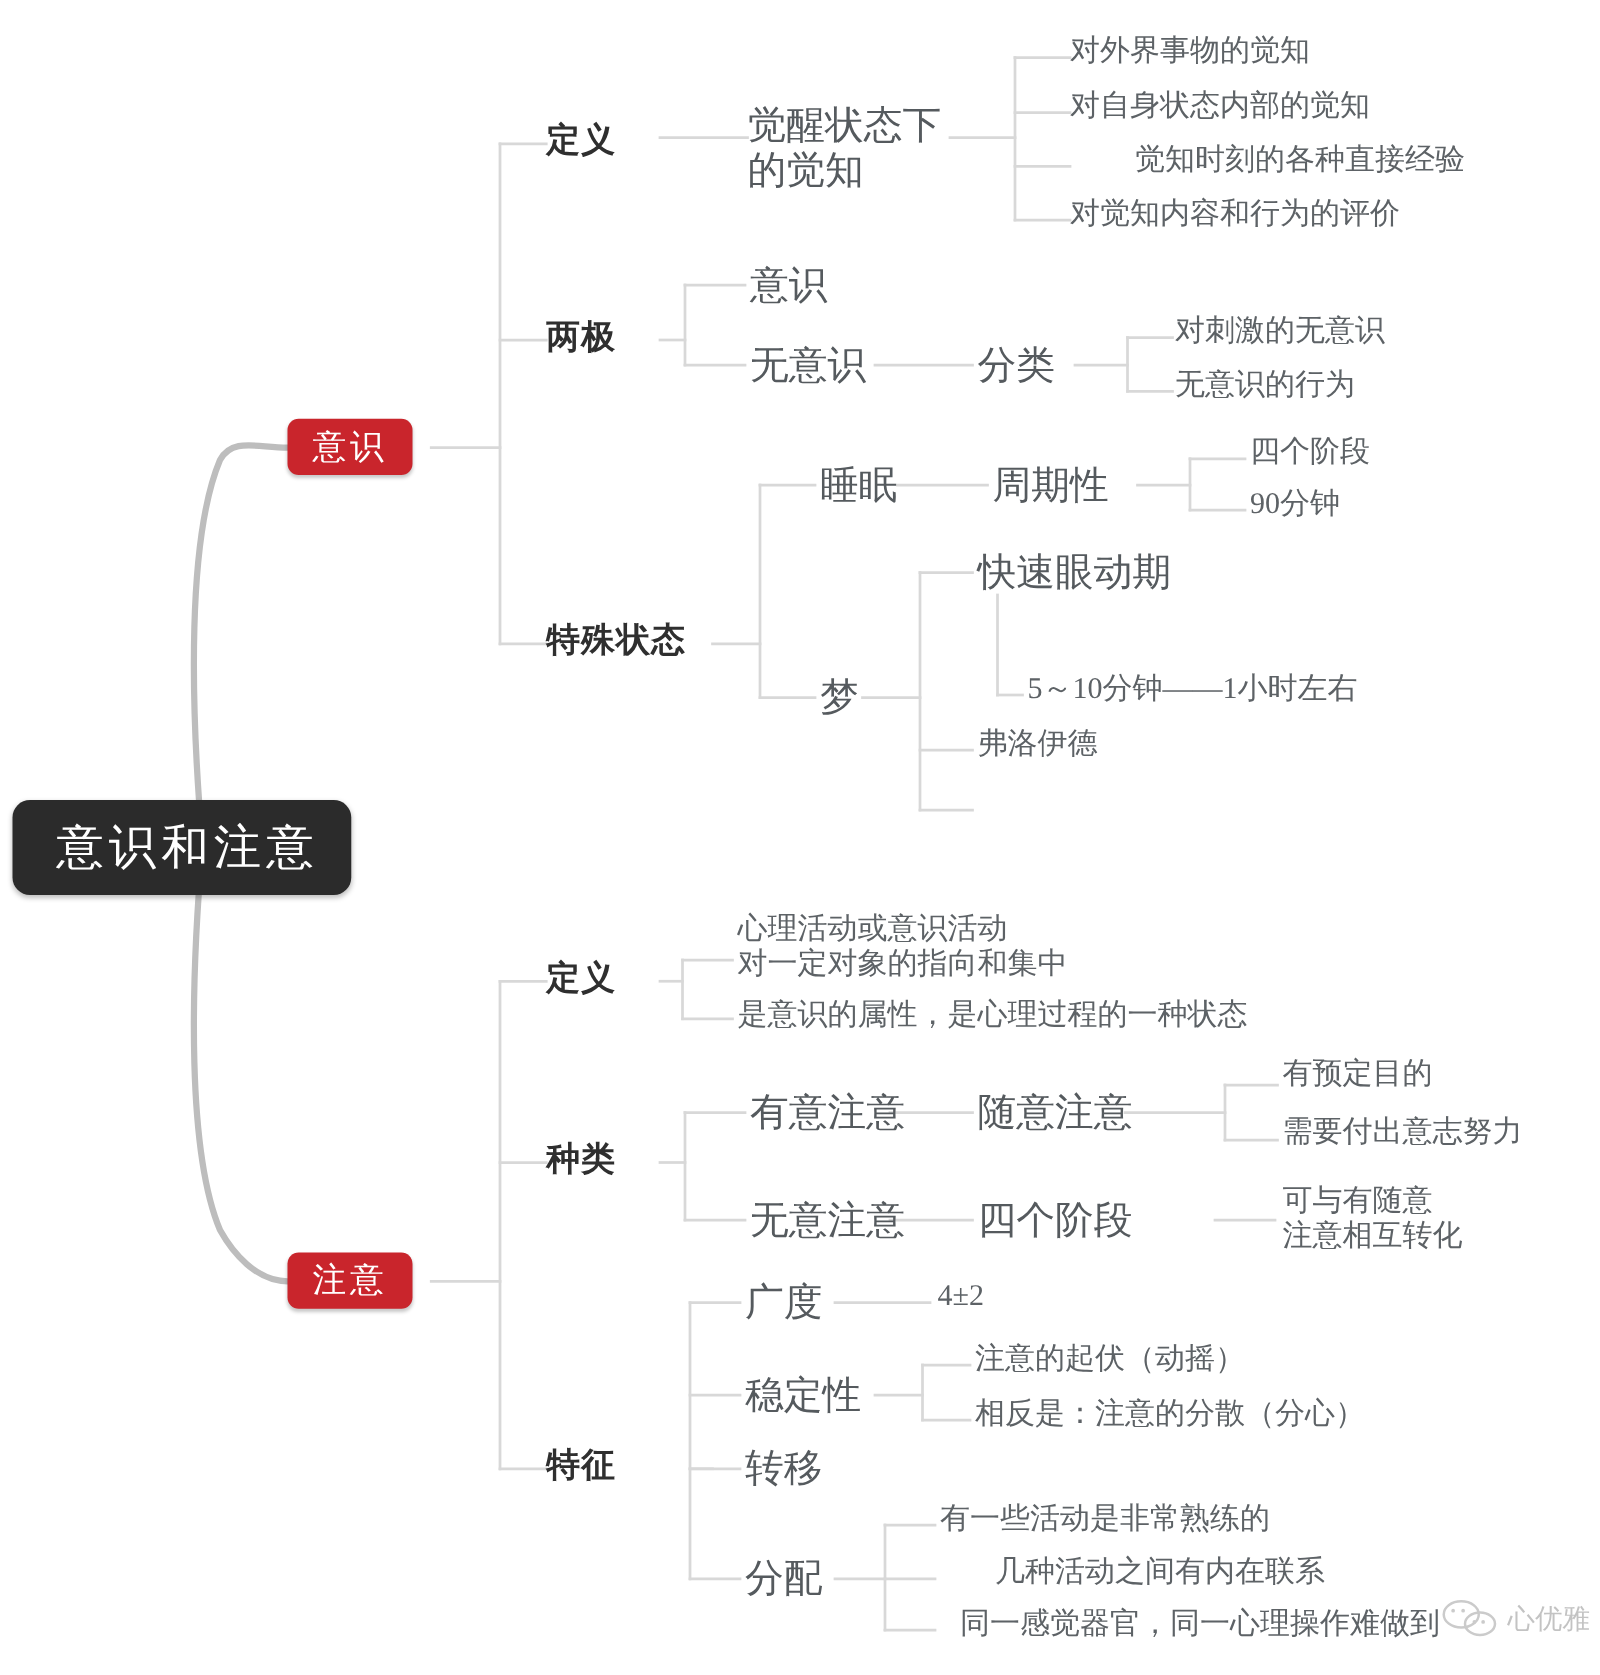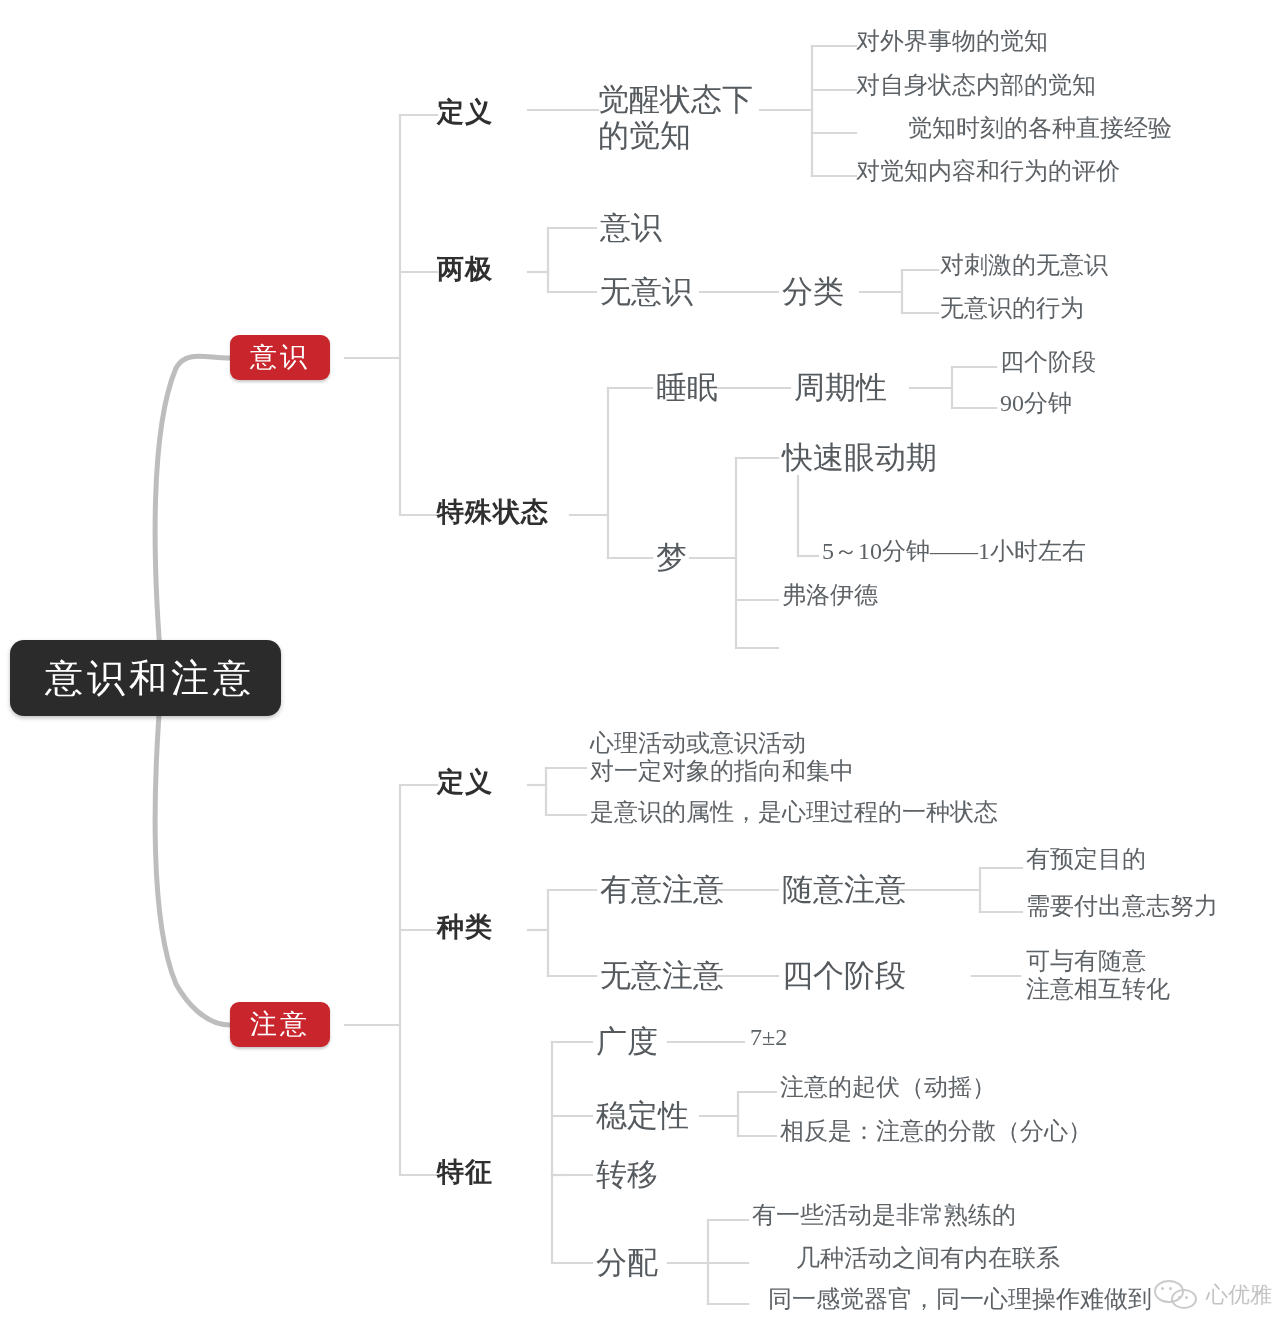--- a/index.html
+++ b/index.html
@@ -203,21 +203,21 @@
   <div class="node lvl4" style="left:1026px;top:893px;">需要付出意志努力</div>
 
   <div class="node lvl3" style="left:600px;top:958px;">无意注意</div>
   <div class="node lvl3" style="left:782px;top:958px;">四个阶段</div>
   <div class="node lvl4" style="left:1026px;top:948px;">可与有随意
 注意相互转化</div>
 
   <div class="node lvl2" style="left:437px;top:1157px;">特征</div>
 
   <div class="node lvl3" style="left:596px;top:1024px;">广度</div>
-  <div class="node lvl4" style="left:750px;top:1024px;">7±2</div>
+  <div class="node lvl4" style="left:750px;top:1024px;">4±2</div>
 
   <div class="node lvl3" style="left:596px;top:1098px;">稳定性</div>
   <div class="node lvl4" style="left:780px;top:1074px;">注意的起伏（动摇）</div>
   <div class="node lvl4" style="left:780px;top:1118px;">相反是：注意的分散（分心）</div>
 
   <div class="node lvl3" style="left:596px;top:1157px;">转移</div>
 
   <div class="node lvl3" style="left:596px;top:1245px;">分配</div>
   <div class="node lvl4" style="left:752px;top:1202px;">有一些活动是非常熟练的</div>
   <div class="node lvl4" style="left:796px;top:1245px;">几种活动之间有内在联系</div>

